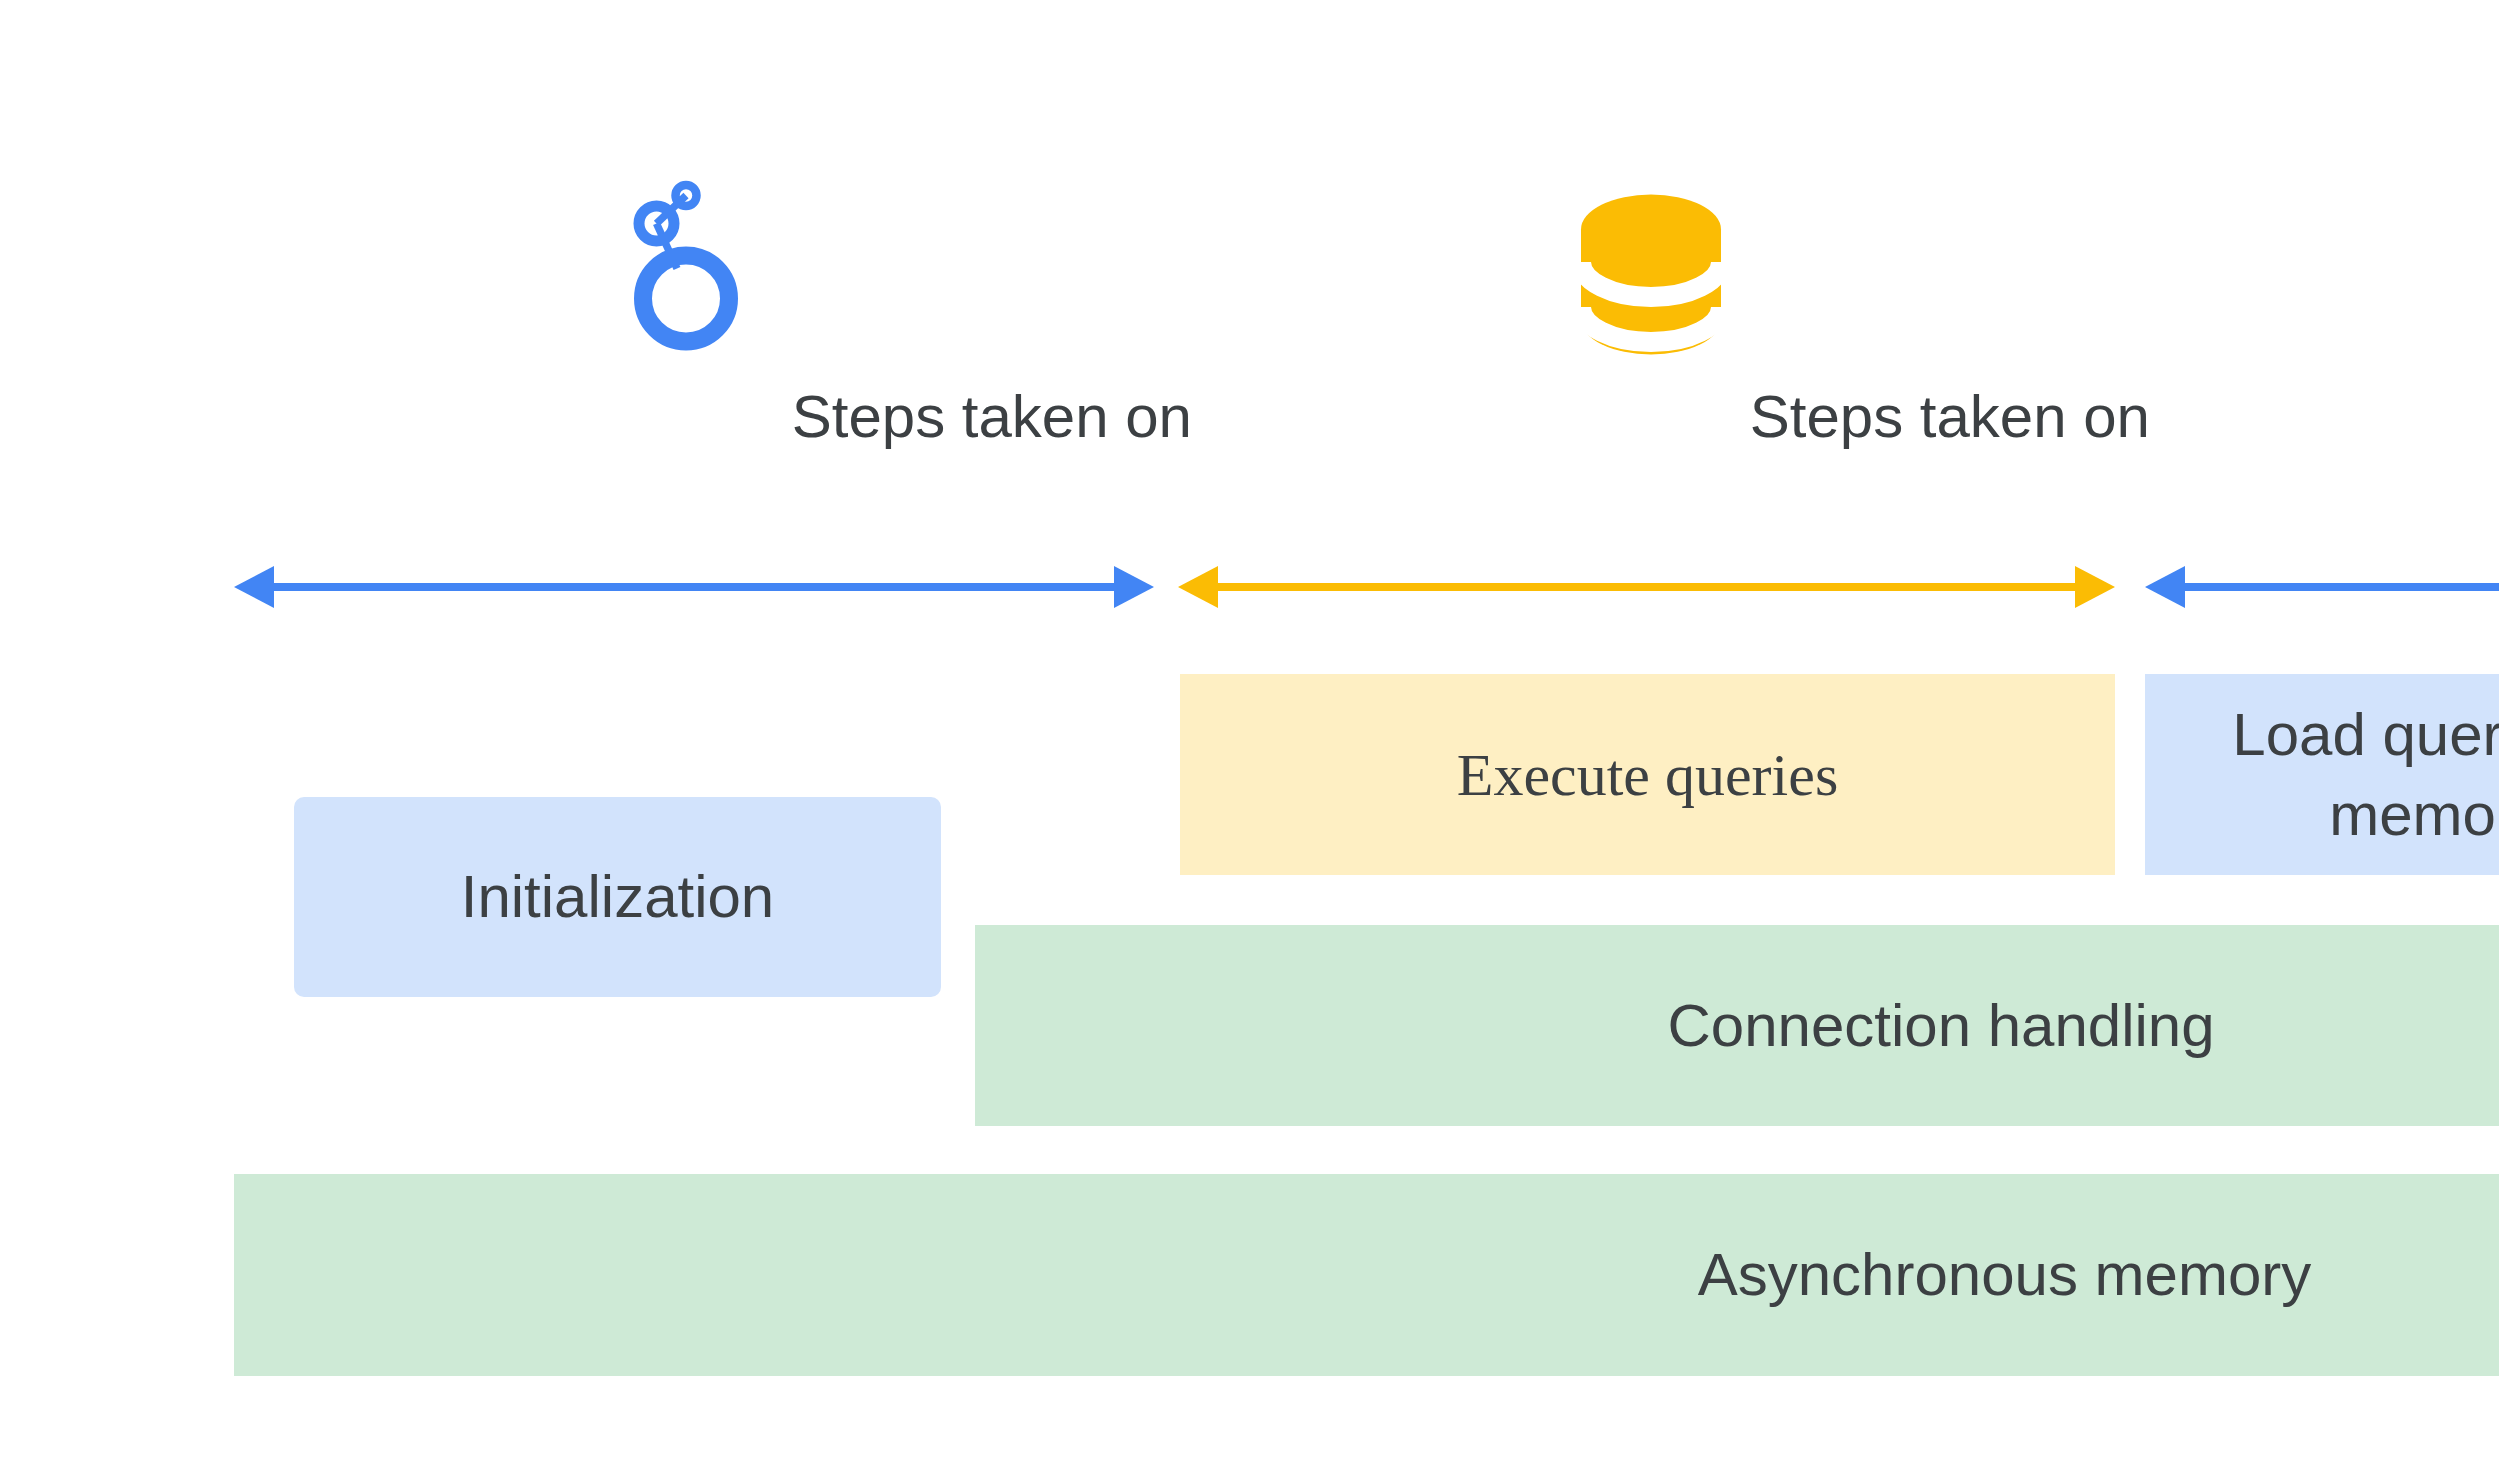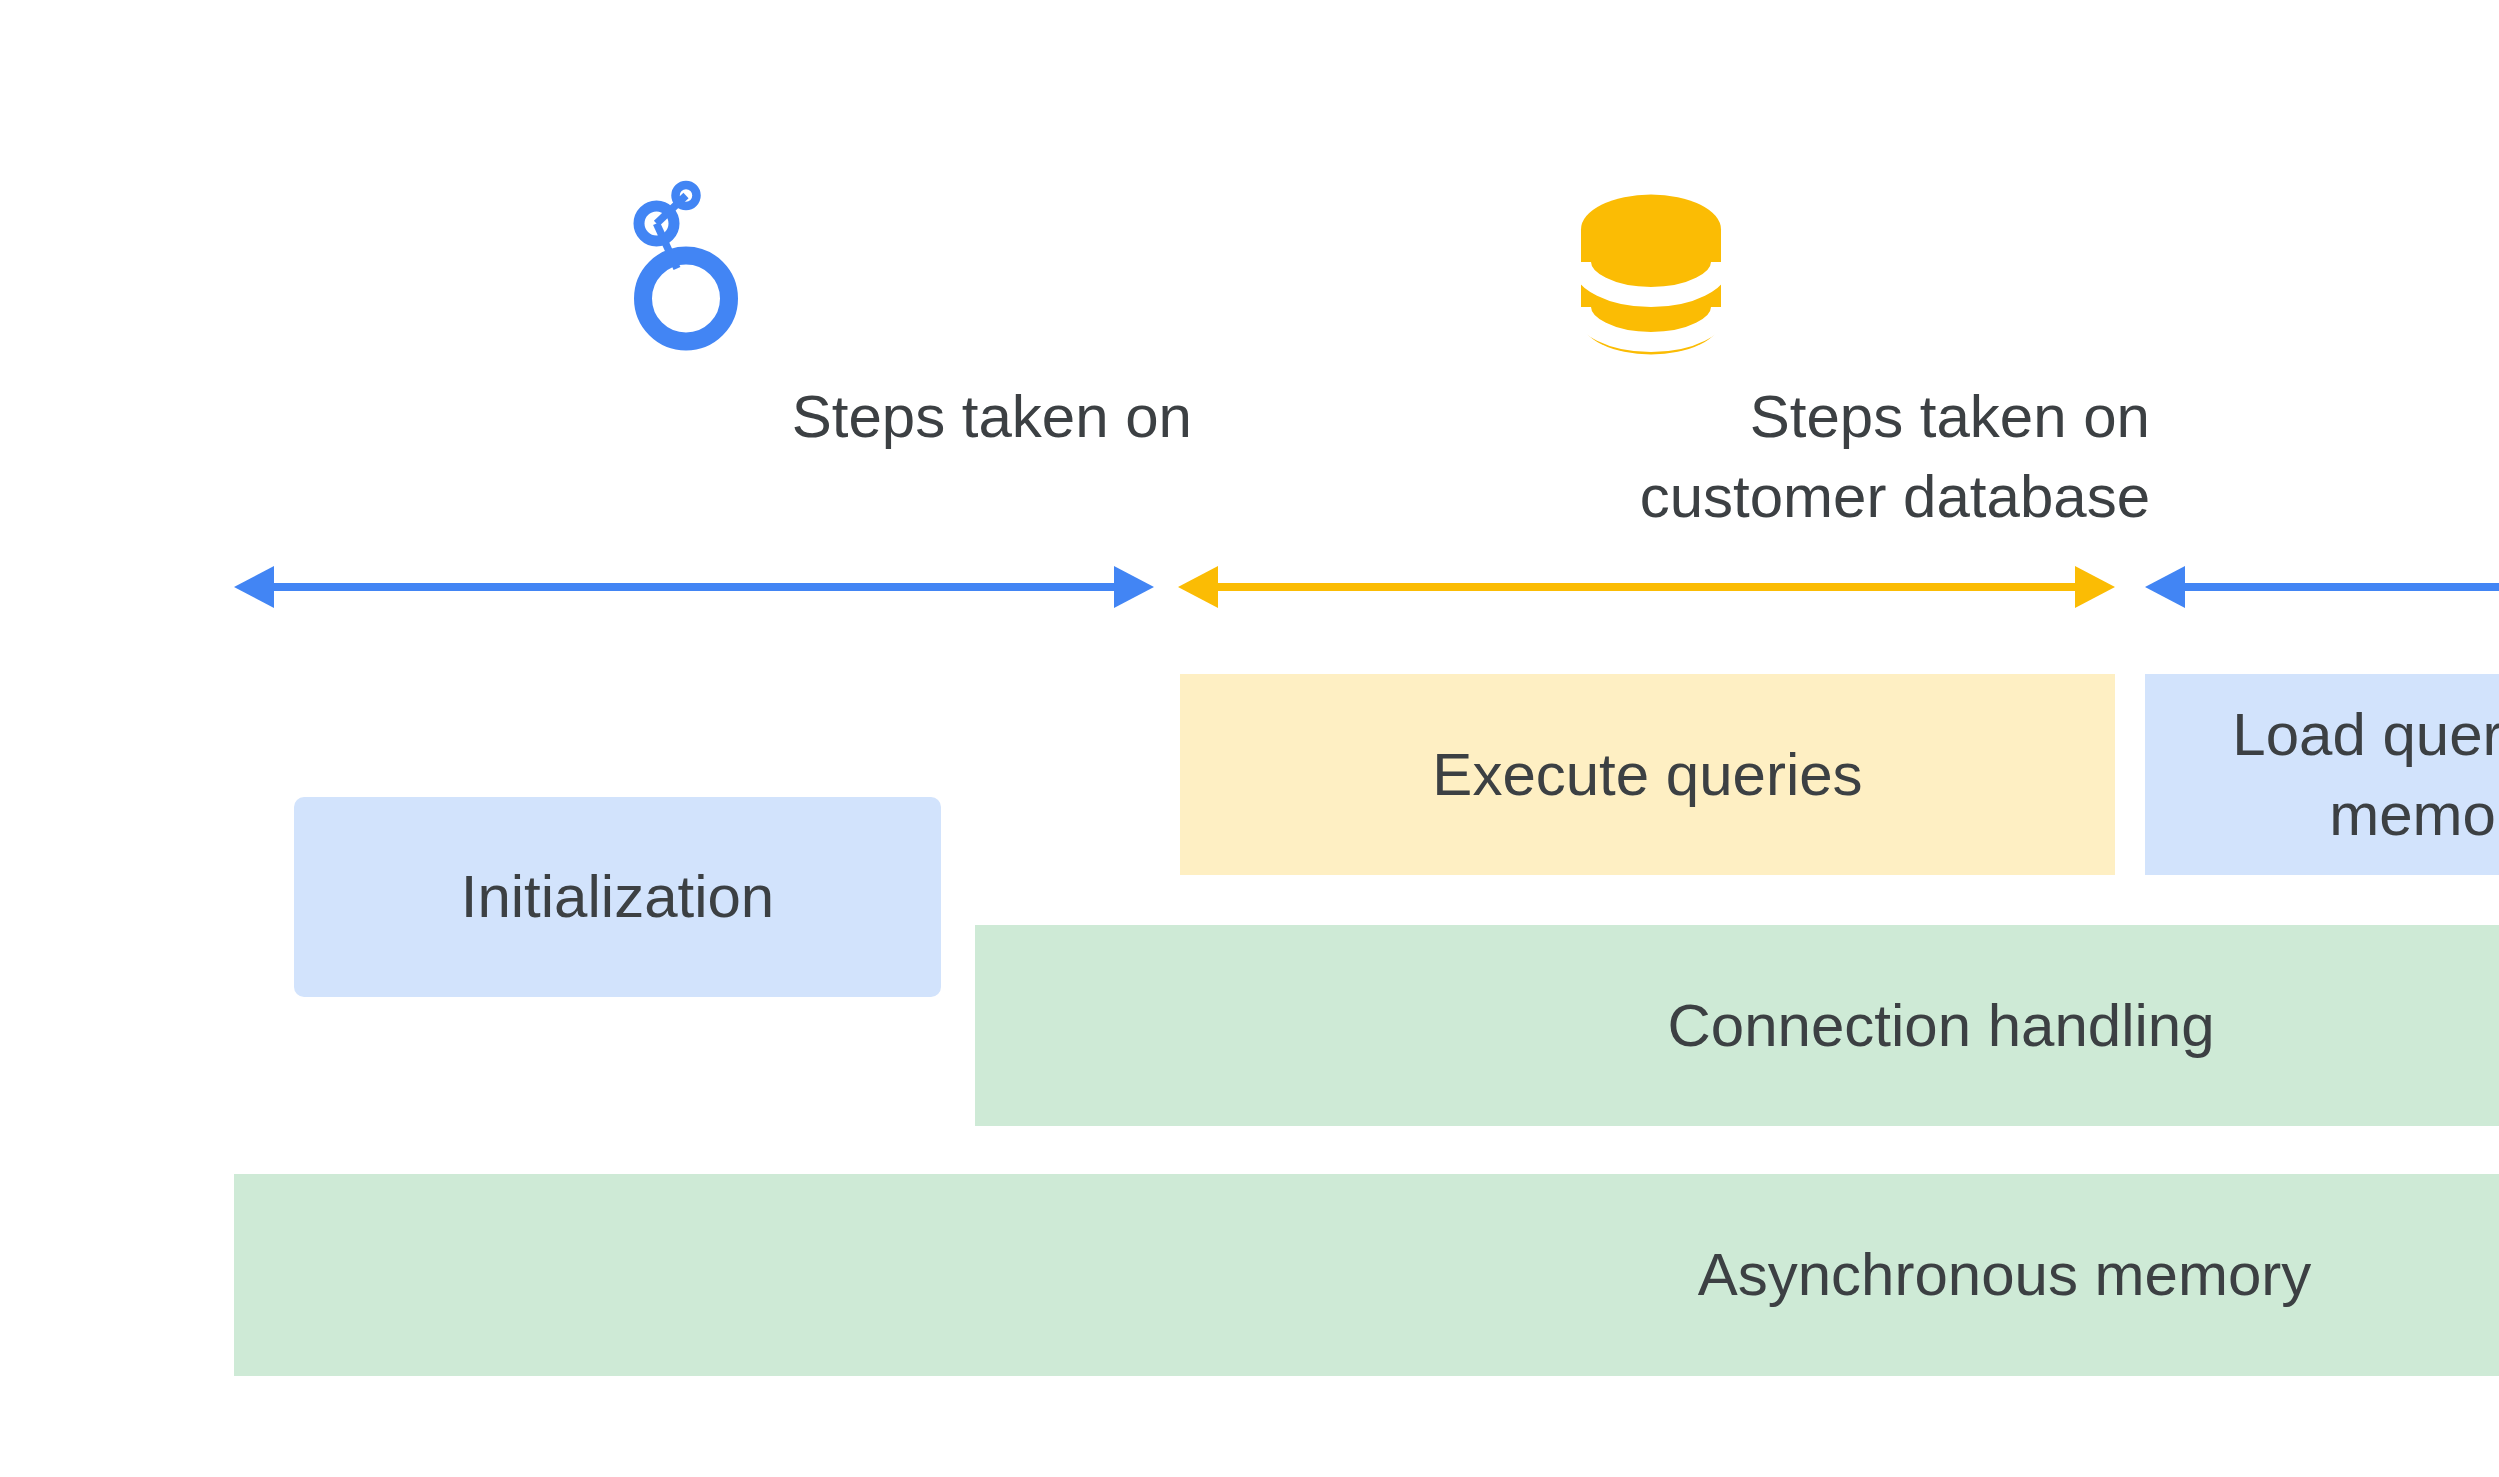--- a/index.html
+++ b/index.html
@@ -42,21 +42,21 @@
   #arrow-1{left:234px; width:920px;}
   #arrow-2{left:1178px; width:937px;}
   #arrow-3{left:2145px; width:1615px;}
   
   .box{
     position:absolute; display:flex; flex-direction:column;
     align-items:center; justify-content:center;
     font-size:60px; line-height:80px; text-align:center; color:var(--text);
   }
   .bg-blue{background:var(--light_blue);}
-  .bg-yellow{background:var(--light_yellow);}
+  .bg-yellow{background:var(--light_yellow);font-family:Liberation Serif, serif;}
   .bg-green{background:var(--light_green);}
   #box-initialization{left:294px;  top:797px; width:647px; height:200px;border-radius:10px;}
   #box-execute{       left:1180px; top:674px; width:935px; height:201px;}
   #box-load{          left:2145px; top:674px; width:585px; height:201px;}
   #box-connection{    left:975px; top:925px; width:1932px; height:201px;}
   #box-async{         left:234px;  top:1174px; width:3541px; height:202px;}
 </style>
 </head>
 <body>
 
@@ -74,21 +74,20 @@
     <path class="db-body" d="M10 75 A140 70 0 0 1 290 75 L290 255 A140 70 0 0 1 10 255 Z"></path>
     <path class="db-gap" d="M10 140 A140 70 0 0 0 290 140"></path>
     <path class="db-gap" d="M10 230 A140 70 0 0 0 290 230"></path>
   </svg>
 
   <div class="hdr-label hdr-left">
     <div>Steps taken on</div>
   </div>
   <div class="hdr-label hdr-mid">
     <div>Steps taken on</div>
-    <div>customer database</div>
   </div>
   <div class="hdr-label hdr-right">
     <div>Steps taken on</div>
     <div>Looker instance</div>
   </div>
 
   <div id="arrow-1" class="arrow arrow-blue">
     <div class="head head-left"></div>
     <div class="shaft"></div>
     <div class="head head-right"></div>

